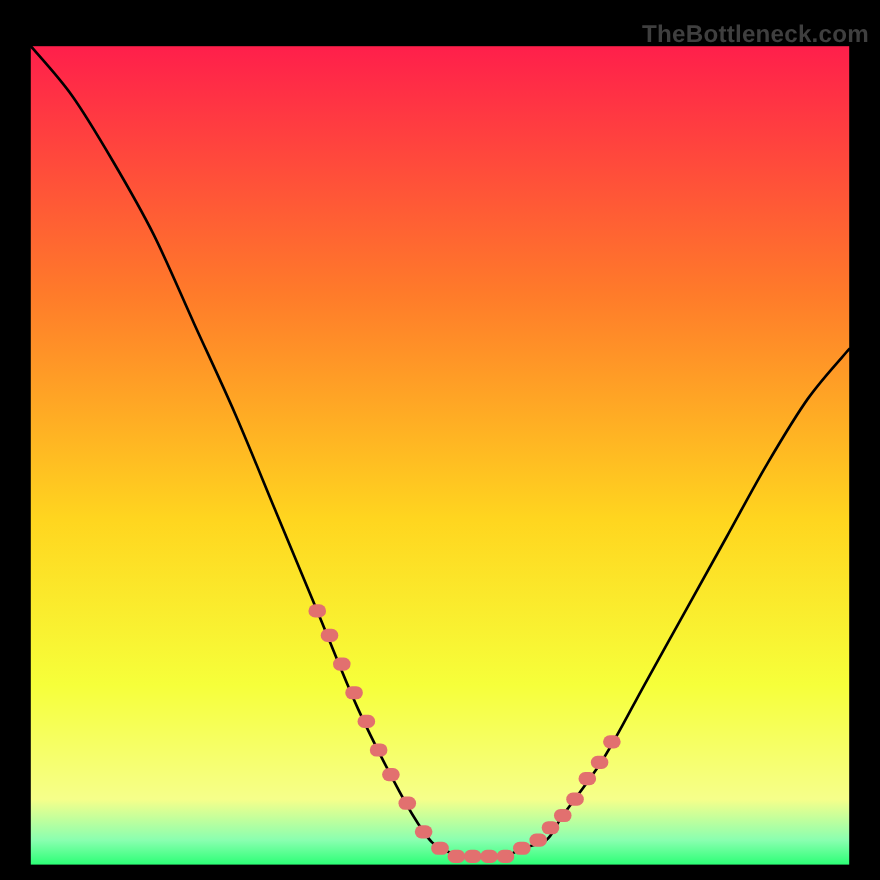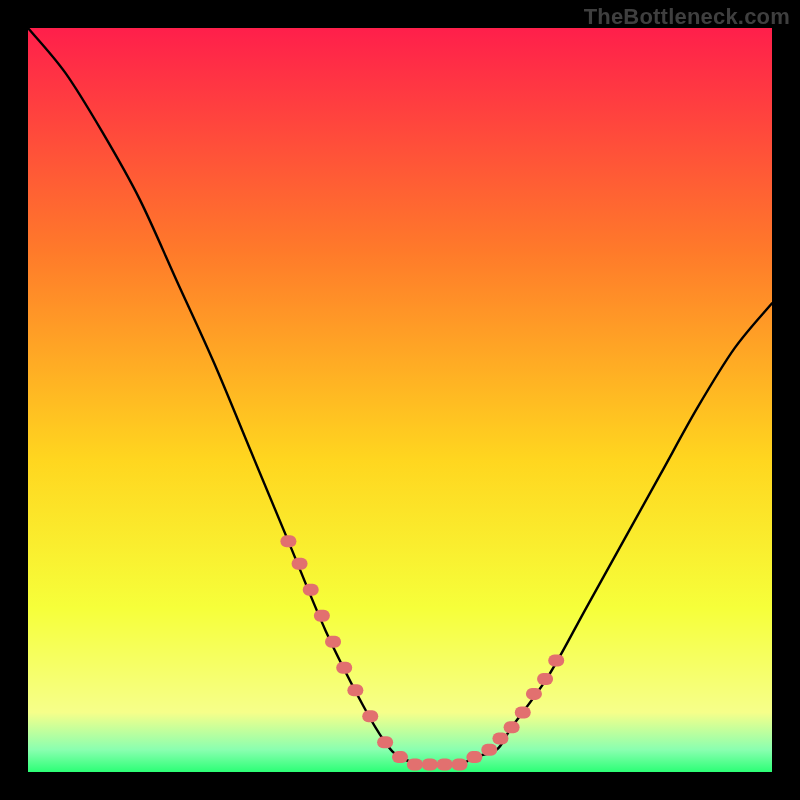--- a/index.html
+++ b/index.html
@@ -8,20 +8,21 @@
     width: 800px;
     height: 800px;
     background: #000000;
     overflow: hidden;
     font-family: Arial, Helvetica, sans-serif;
   }
   .stage {
     position: relative;
     width: 800px;
     height: 668px;
+    margin-top: 14px;
   }
   .watermark {
     position: absolute;
     top: 4px;
     right: 10px;
     color: #3f3f3f;
     font-size: 22px;
     font-weight: 600;
     letter-spacing: 0.2px;
     user-select: none;

